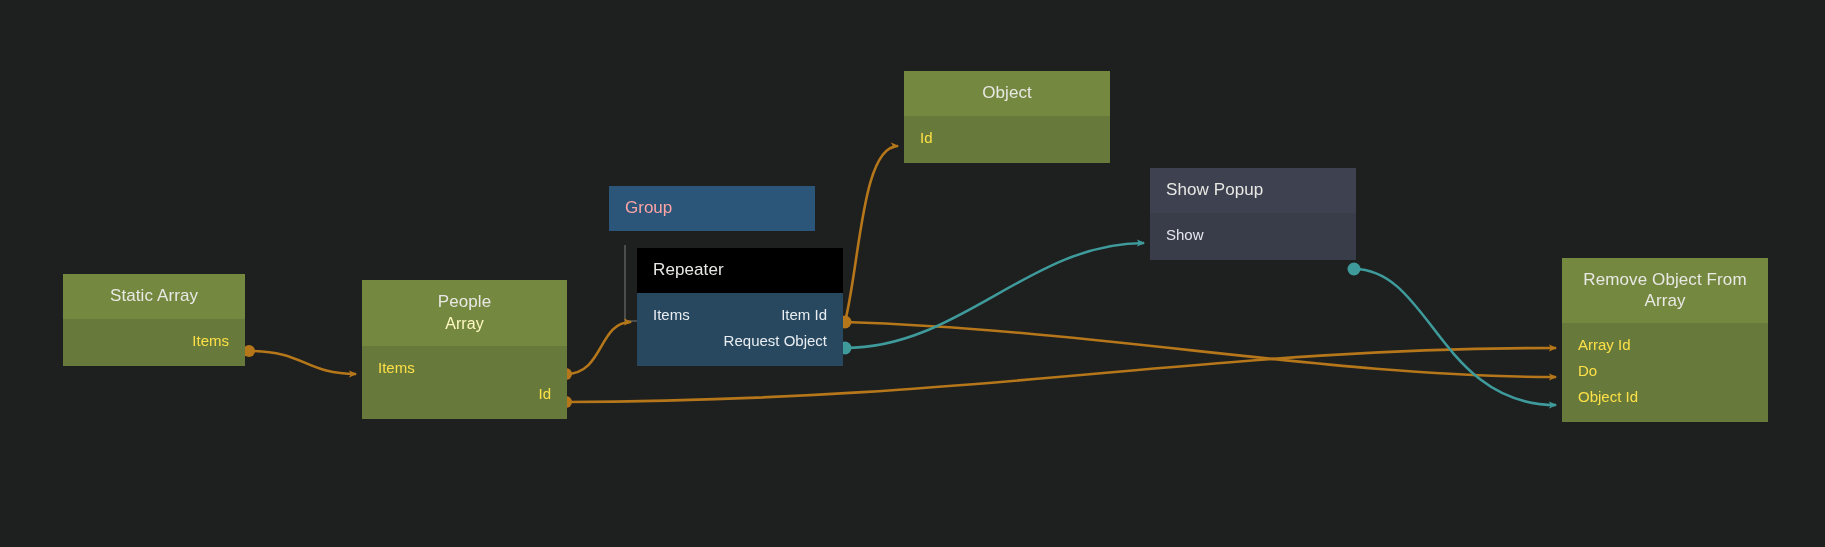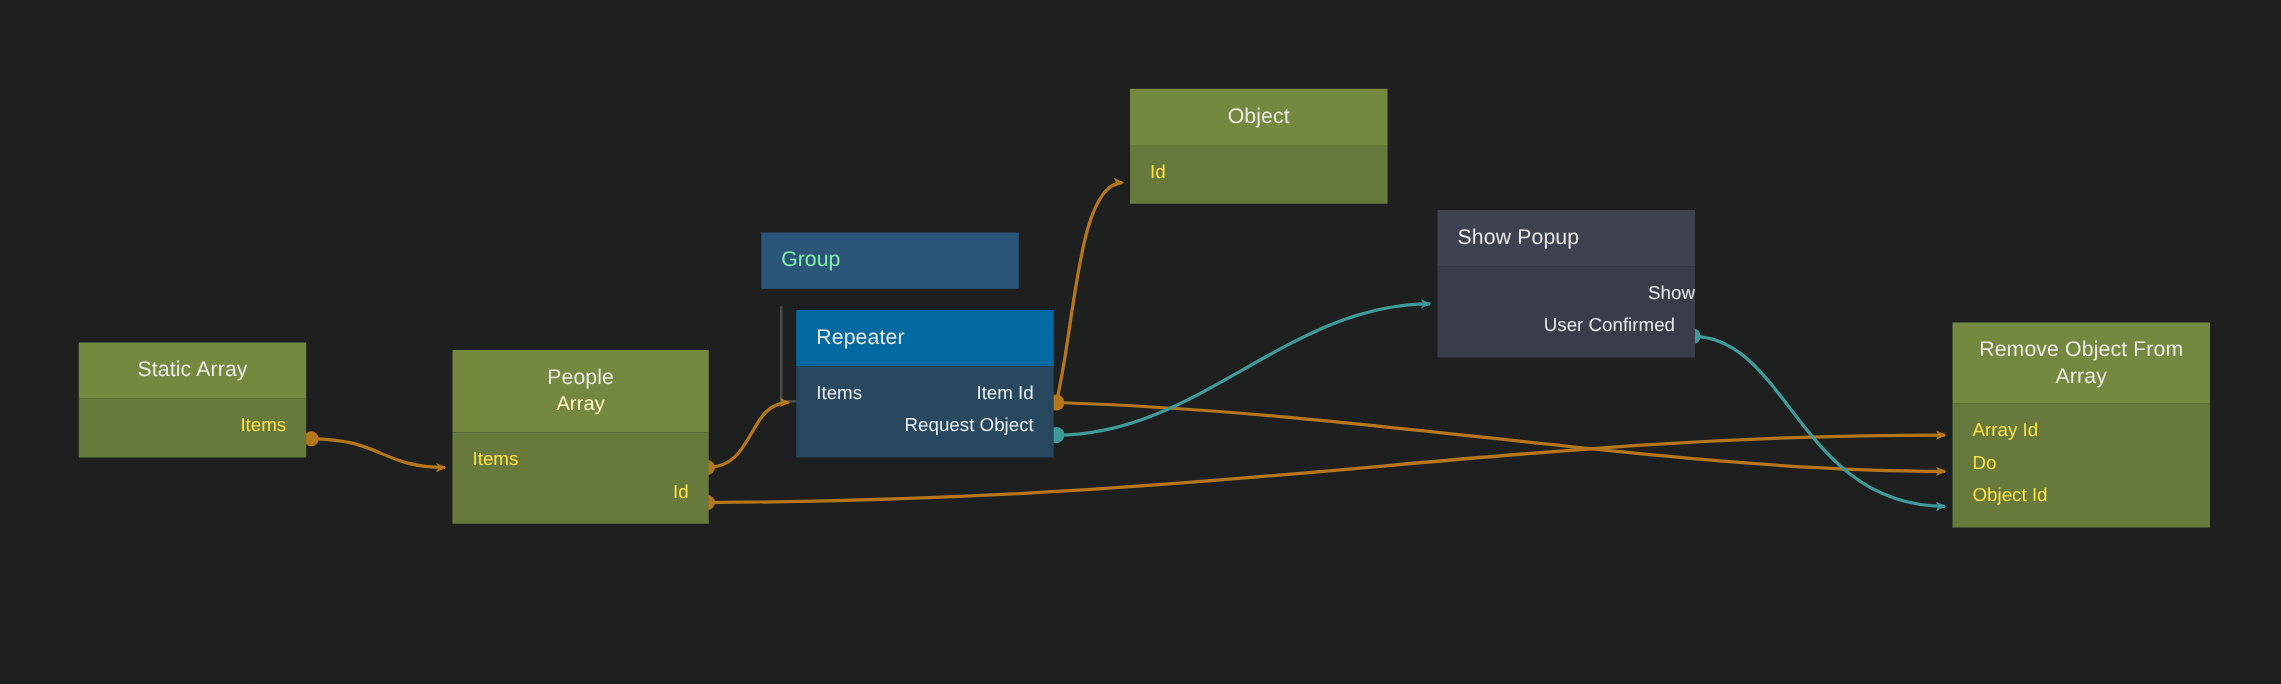--- a/index.html
+++ b/index.html
@@ -54,35 +54,35 @@
     color: #fde047;
     font-size: 15px;
     white-space: nowrap;
   }
   .port-row.in  { text-align: left;  padding-left: 16px; }
   .port-row.out { text-align: right; padding-right: 16px; }
 
   
   .green .node-header { background: #75883f; text-align: center; }
   .green .node-body   { background: #687a3b; }
-  .blue  .node-header { background: #0369a1; padding-left: 16px; }
+  .blue  .node-header { background: #000000; padding-left: 16px; }
   .blue  .node-body   { background: #28485f; }
   .blue  .port-row    { color: #e9eef2; }
   .slate .node-header { background: #3e4250; }
   .slate .node-body   { background: #393d4a; }
-  .slate .port-row    { color: #e6e8ee; text-align: right; }
+  .slate .port-row    { color: #e6e8ee; }
 
   .group-node {
     position: absolute;
     z-index: 2;
   }
   .group-header {
     background: #2b5579;
     padding: 12px 16px;
-    color: #86efac;
+    color: #fca5a5;
     font-size: 17px;
     line-height: 1.22;
   }
   .group-bracket {
     position: absolute;
     border-left: 2px solid #4a4d4a;
     border-bottom: 2px solid #4a4d4a;
   }
 </style>
 </head>
@@ -195,23 +195,20 @@
   </div>
 
   <div class="node slate" style="left:1150px; top:168px; width:206px;">
     <div class="node-header">
       <span>Show Popup</span>
     </div>
     <div class="node-body">
       <div class="port-row in">
         <span>Show</span>
       </div>
-      <div class="port-row out">
-        <span>User Confirmed</span>
-      </div>
     </div>
   </div>
 
   <div class="node green" style="left:1562px; top:258px; width:206px;">
     <div class="node-header">
       <span>Remove Object From Array</span>
     </div>
     <div class="node-body">
       <div class="port-row in">
         <span>Array Id</span>

